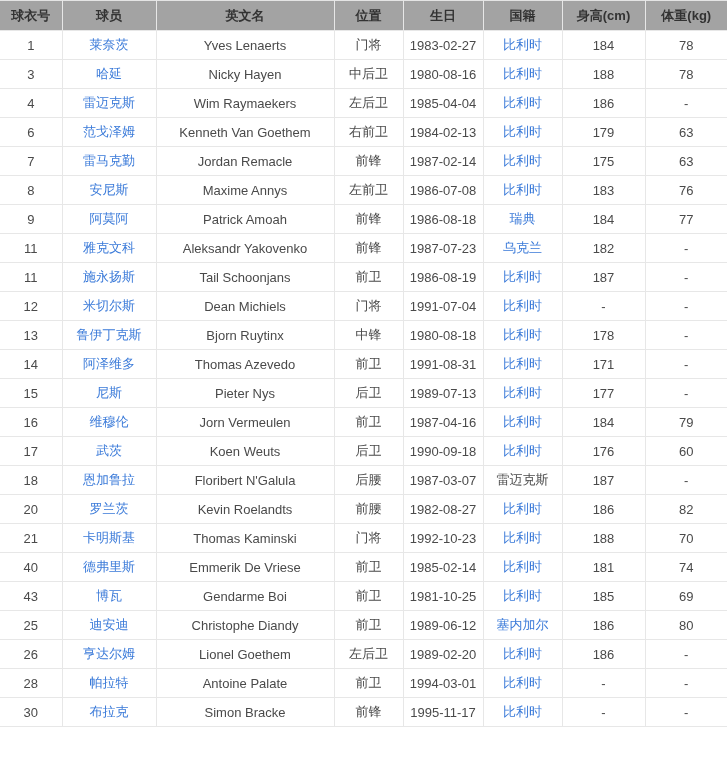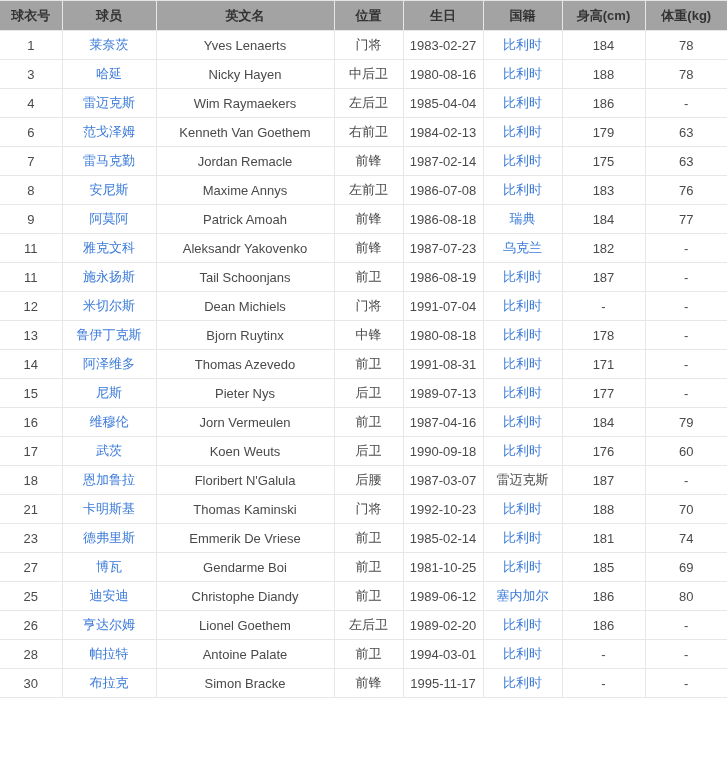--- a/index.html
+++ b/index.html
@@ -230,41 +230,51 @@
           <td><span class="plain">18</span></td>
           <td><a class="link" href="#">恩加鲁拉</a></td>
           <td><span class="plain">Floribert N'Galula</span></td>
           <td><span class="plain">后腰</span></td>
           <td><span class="plain">1987-03-07</span></td>
           <td><span class="plain">雷迈克斯</span></td>
           <td><span class="plain">187</span></td>
           <td><span class="plain">-</span></td>
         </tr>
         <tr>
+          <td><span class="plain">20</span></td>
+          <td><a class="link" href="#">罗兰茨</a></td>
+          <td><span class="plain">Kevin Roelandts</span></td>
+          <td><span class="plain">前腰</span></td>
+          <td><span class="plain">1982-08-27</span></td>
+          <td><a class="link" href="#">比利时</a></td>
+          <td><span class="plain">186</span></td>
+          <td><span class="plain">82</span></td>
+        </tr>
+        <tr>
           <td><span class="plain">21</span></td>
           <td><a class="link" href="#">卡明斯基</a></td>
           <td><span class="plain">Thomas Kaminski</span></td>
           <td><span class="plain">门将</span></td>
           <td><span class="plain">1992-10-23</span></td>
           <td><a class="link" href="#">比利时</a></td>
           <td><span class="plain">188</span></td>
           <td><span class="plain">70</span></td>
         </tr>
         <tr>
-          <td><span class="plain">23</span></td>
+          <td><span class="plain">40</span></td>
           <td><a class="link" href="#">德弗里斯</a></td>
           <td><span class="plain">Emmerik De Vriese</span></td>
           <td><span class="plain">前卫</span></td>
           <td><span class="plain">1985-02-14</span></td>
           <td><a class="link" href="#">比利时</a></td>
           <td><span class="plain">181</span></td>
           <td><span class="plain">74</span></td>
         </tr>
         <tr>
-          <td><span class="plain">27</span></td>
+          <td><span class="plain">43</span></td>
           <td><a class="link" href="#">博瓦</a></td>
           <td><span class="plain">Gendarme Boi</span></td>
           <td><span class="plain">前卫</span></td>
           <td><span class="plain">1981-10-25</span></td>
           <td><a class="link" href="#">比利时</a></td>
           <td><span class="plain">185</span></td>
           <td><span class="plain">69</span></td>
         </tr>
         <tr>
           <td><span class="plain">25</span></td>

